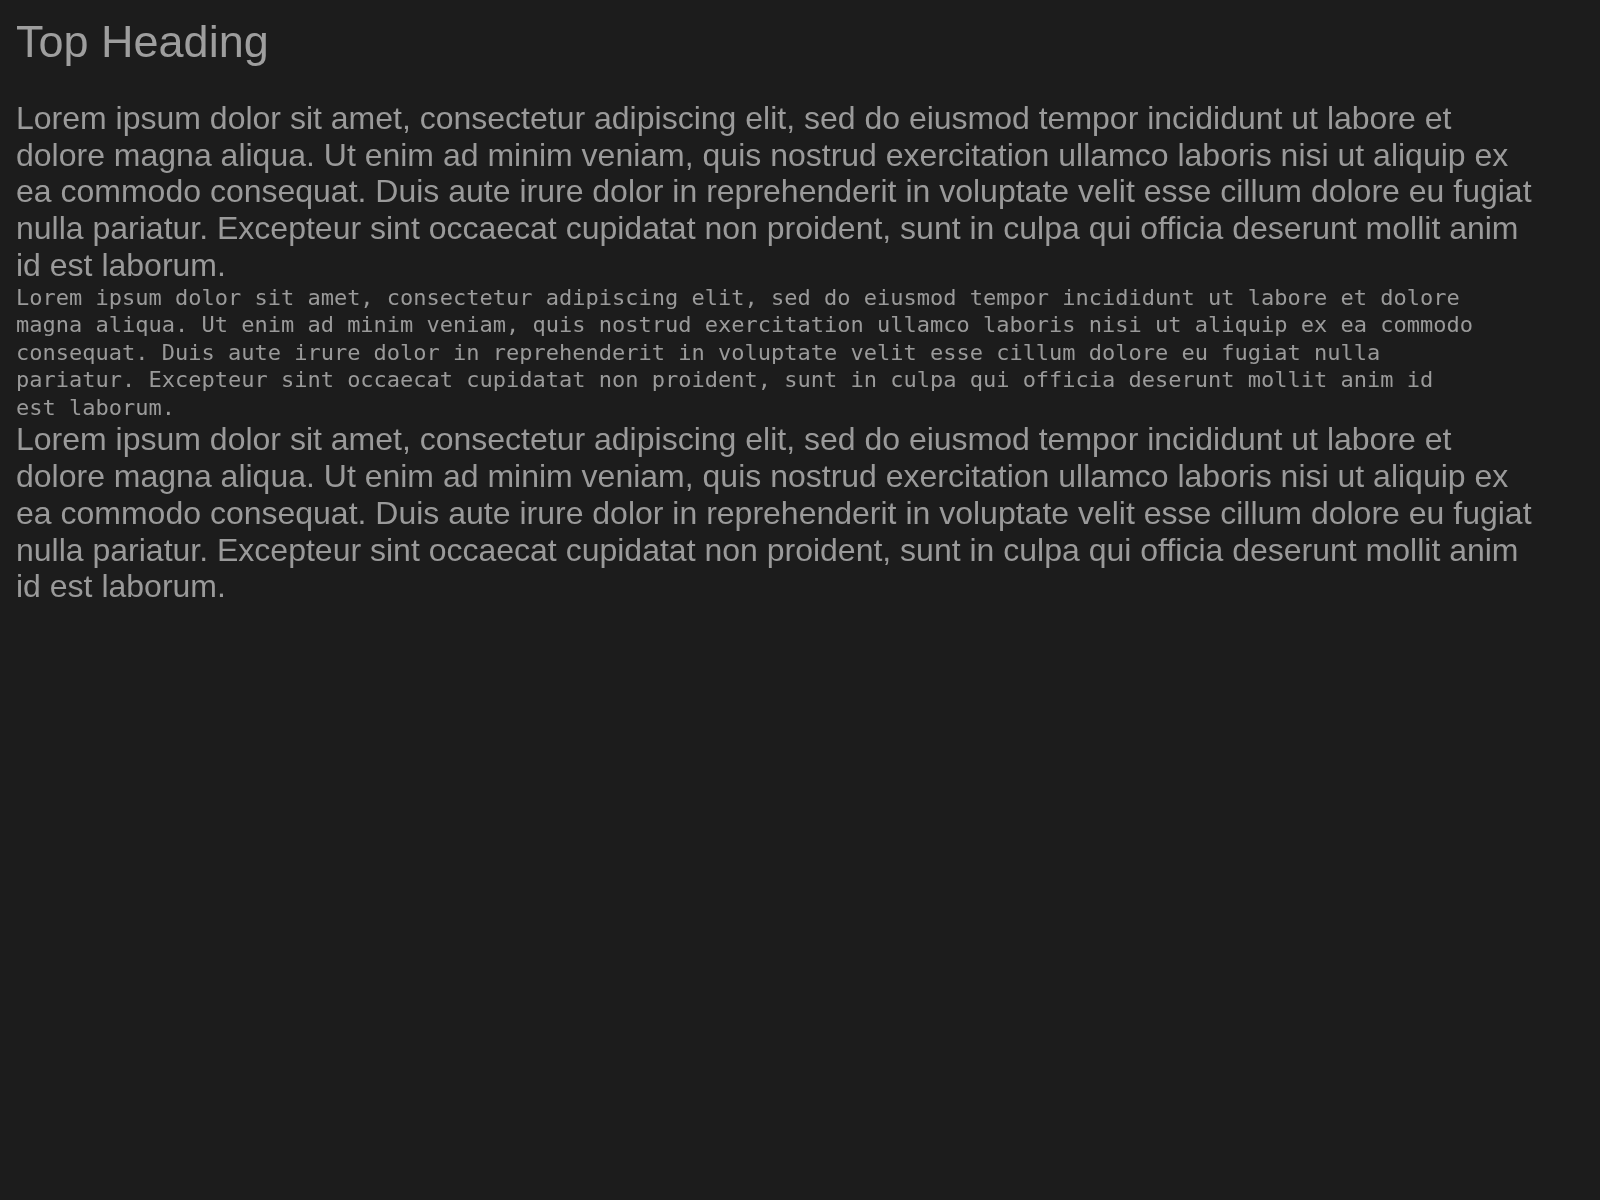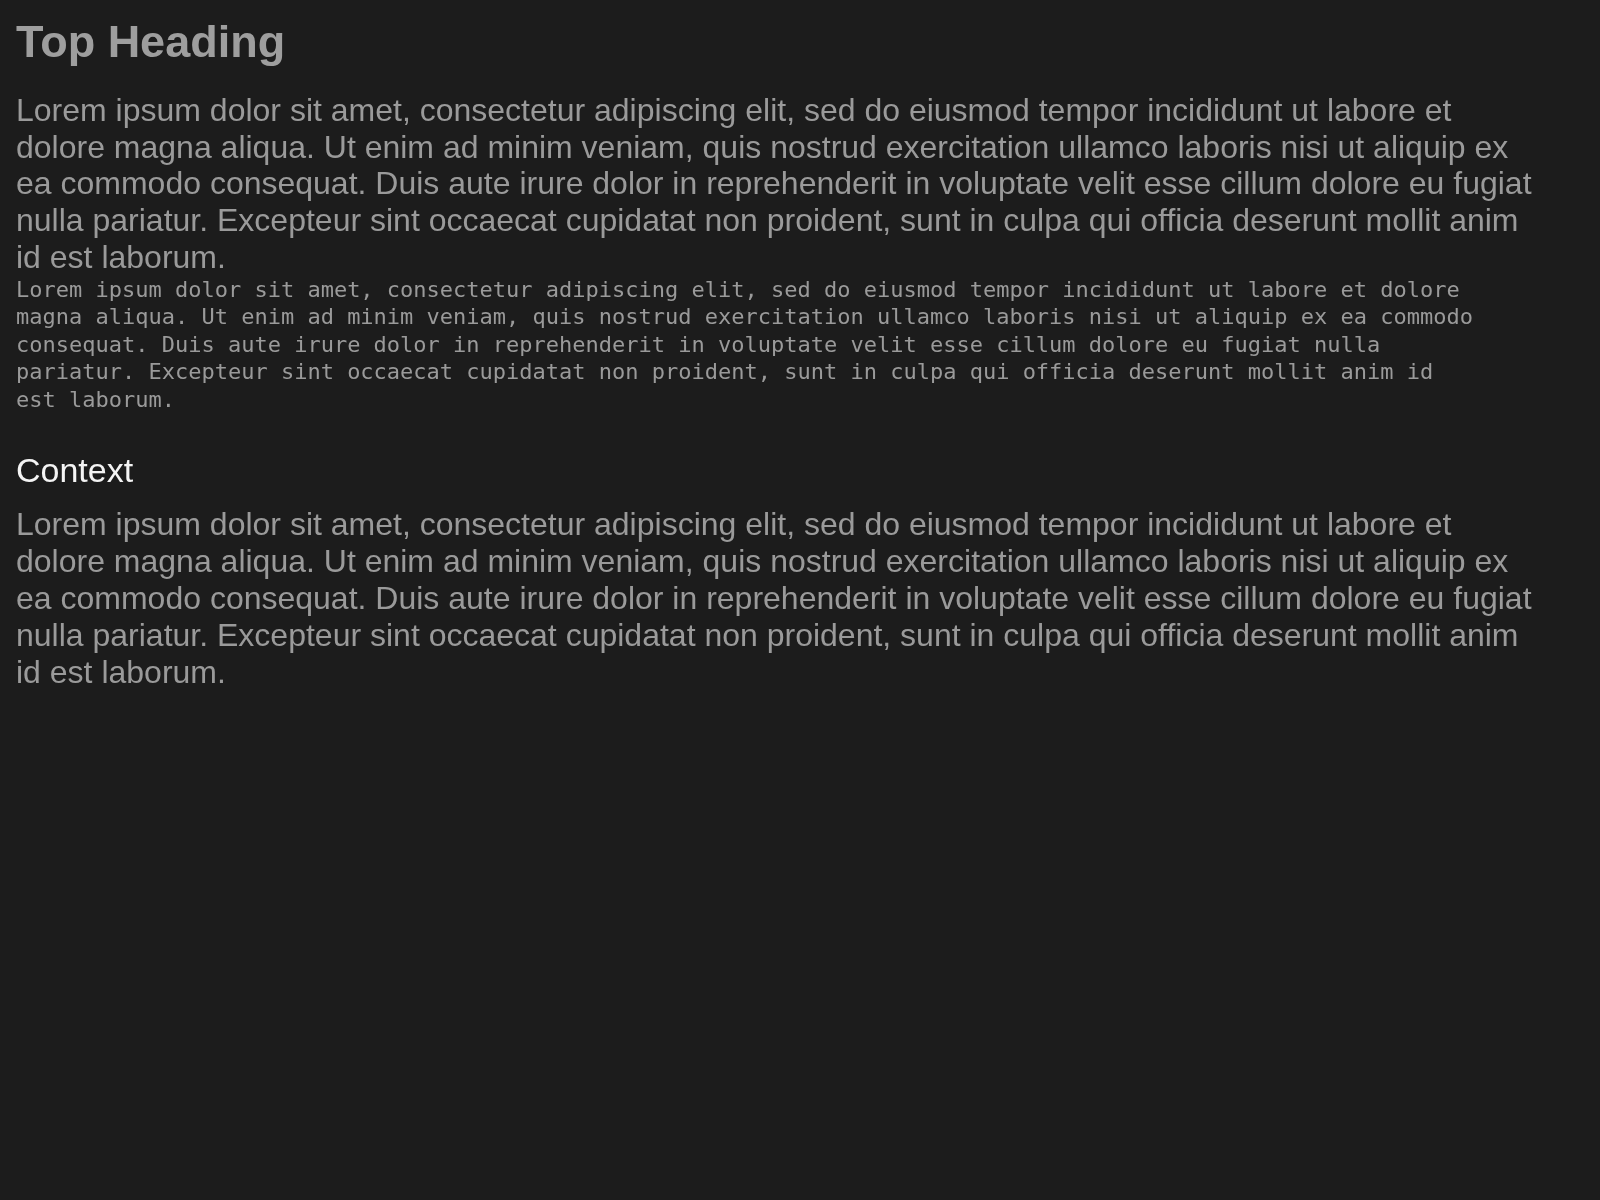--- a/index.html
+++ b/index.html
@@ -13,24 +13,24 @@
     box-sizing: border-box;
     padding: 16px 16px 0 16px;
     font-family: "Liberation Sans", sans-serif;
     -webkit-font-smoothing: antialiased;
   }
   main {
     display: block;
   }
   h1.top-heading {
     font-size: 45px;
-    font-weight: 700;
+    font-weight: 400;
     line-height: 1.15;
     color: #9e9e9e;
-    margin: 0 0 24px 0;
+    margin: 0 0 32px 0;
     letter-spacing: 0;
   }
   h2.section-heading {
     font-size: 34px;
     font-weight: 400;
     line-height: 1.15;
     color: #f4f4f4;
     margin: 38px 0 16px 0;
   }
   p.body-sans {
@@ -58,17 +58,16 @@
   <section>
     <h1 class="top-heading">Top Heading</h1>
     <p class="body-sans">Lorem ipsum dolor sit amet, consectetur adipiscing elit, sed do eiusmod tempor incididunt ut labore et dolore magna aliqua. Ut enim ad minim veniam, quis nostrud exercitation ullamco laboris nisi ut aliquip ex ea commodo consequat. Duis aute irure dolor in reprehenderit in voluptate velit esse cillum dolore eu fugiat nulla pariatur. Excepteur sint occaecat cupidatat non proident, sunt in culpa qui officia deserunt mollit anim id est laborum.</p>
   </section>
 
   <section>
     <p class="body-mono">Lorem ipsum dolor sit amet, consectetur adipiscing elit, sed do eiusmod tempor incididunt ut labore et dolore magna aliqua. Ut enim ad minim veniam, quis nostrud exercitation ullamco laboris nisi ut aliquip ex ea commodo consequat. Duis aute irure dolor in reprehenderit in voluptate velit esse cillum dolore eu fugiat nulla pariatur. Excepteur sint occaecat cupidatat non proident, sunt in culpa qui officia deserunt mollit anim id est laborum.</p>
   </section>
 
   <section>
-    <h2 class="section-heading">Context</h2>
     <p class="body-sans">Lorem ipsum dolor sit amet, consectetur adipiscing elit, sed do eiusmod tempor incididunt ut labore et dolore magna aliqua. Ut enim ad minim veniam, quis nostrud exercitation ullamco laboris nisi ut aliquip ex ea commodo consequat. Duis aute irure dolor in reprehenderit in voluptate velit esse cillum dolore eu fugiat nulla pariatur. Excepteur sint occaecat cupidatat non proident, sunt in culpa qui officia deserunt mollit anim id est laborum.</p>
   </section>
 
 </main>
 
 </body></html>

